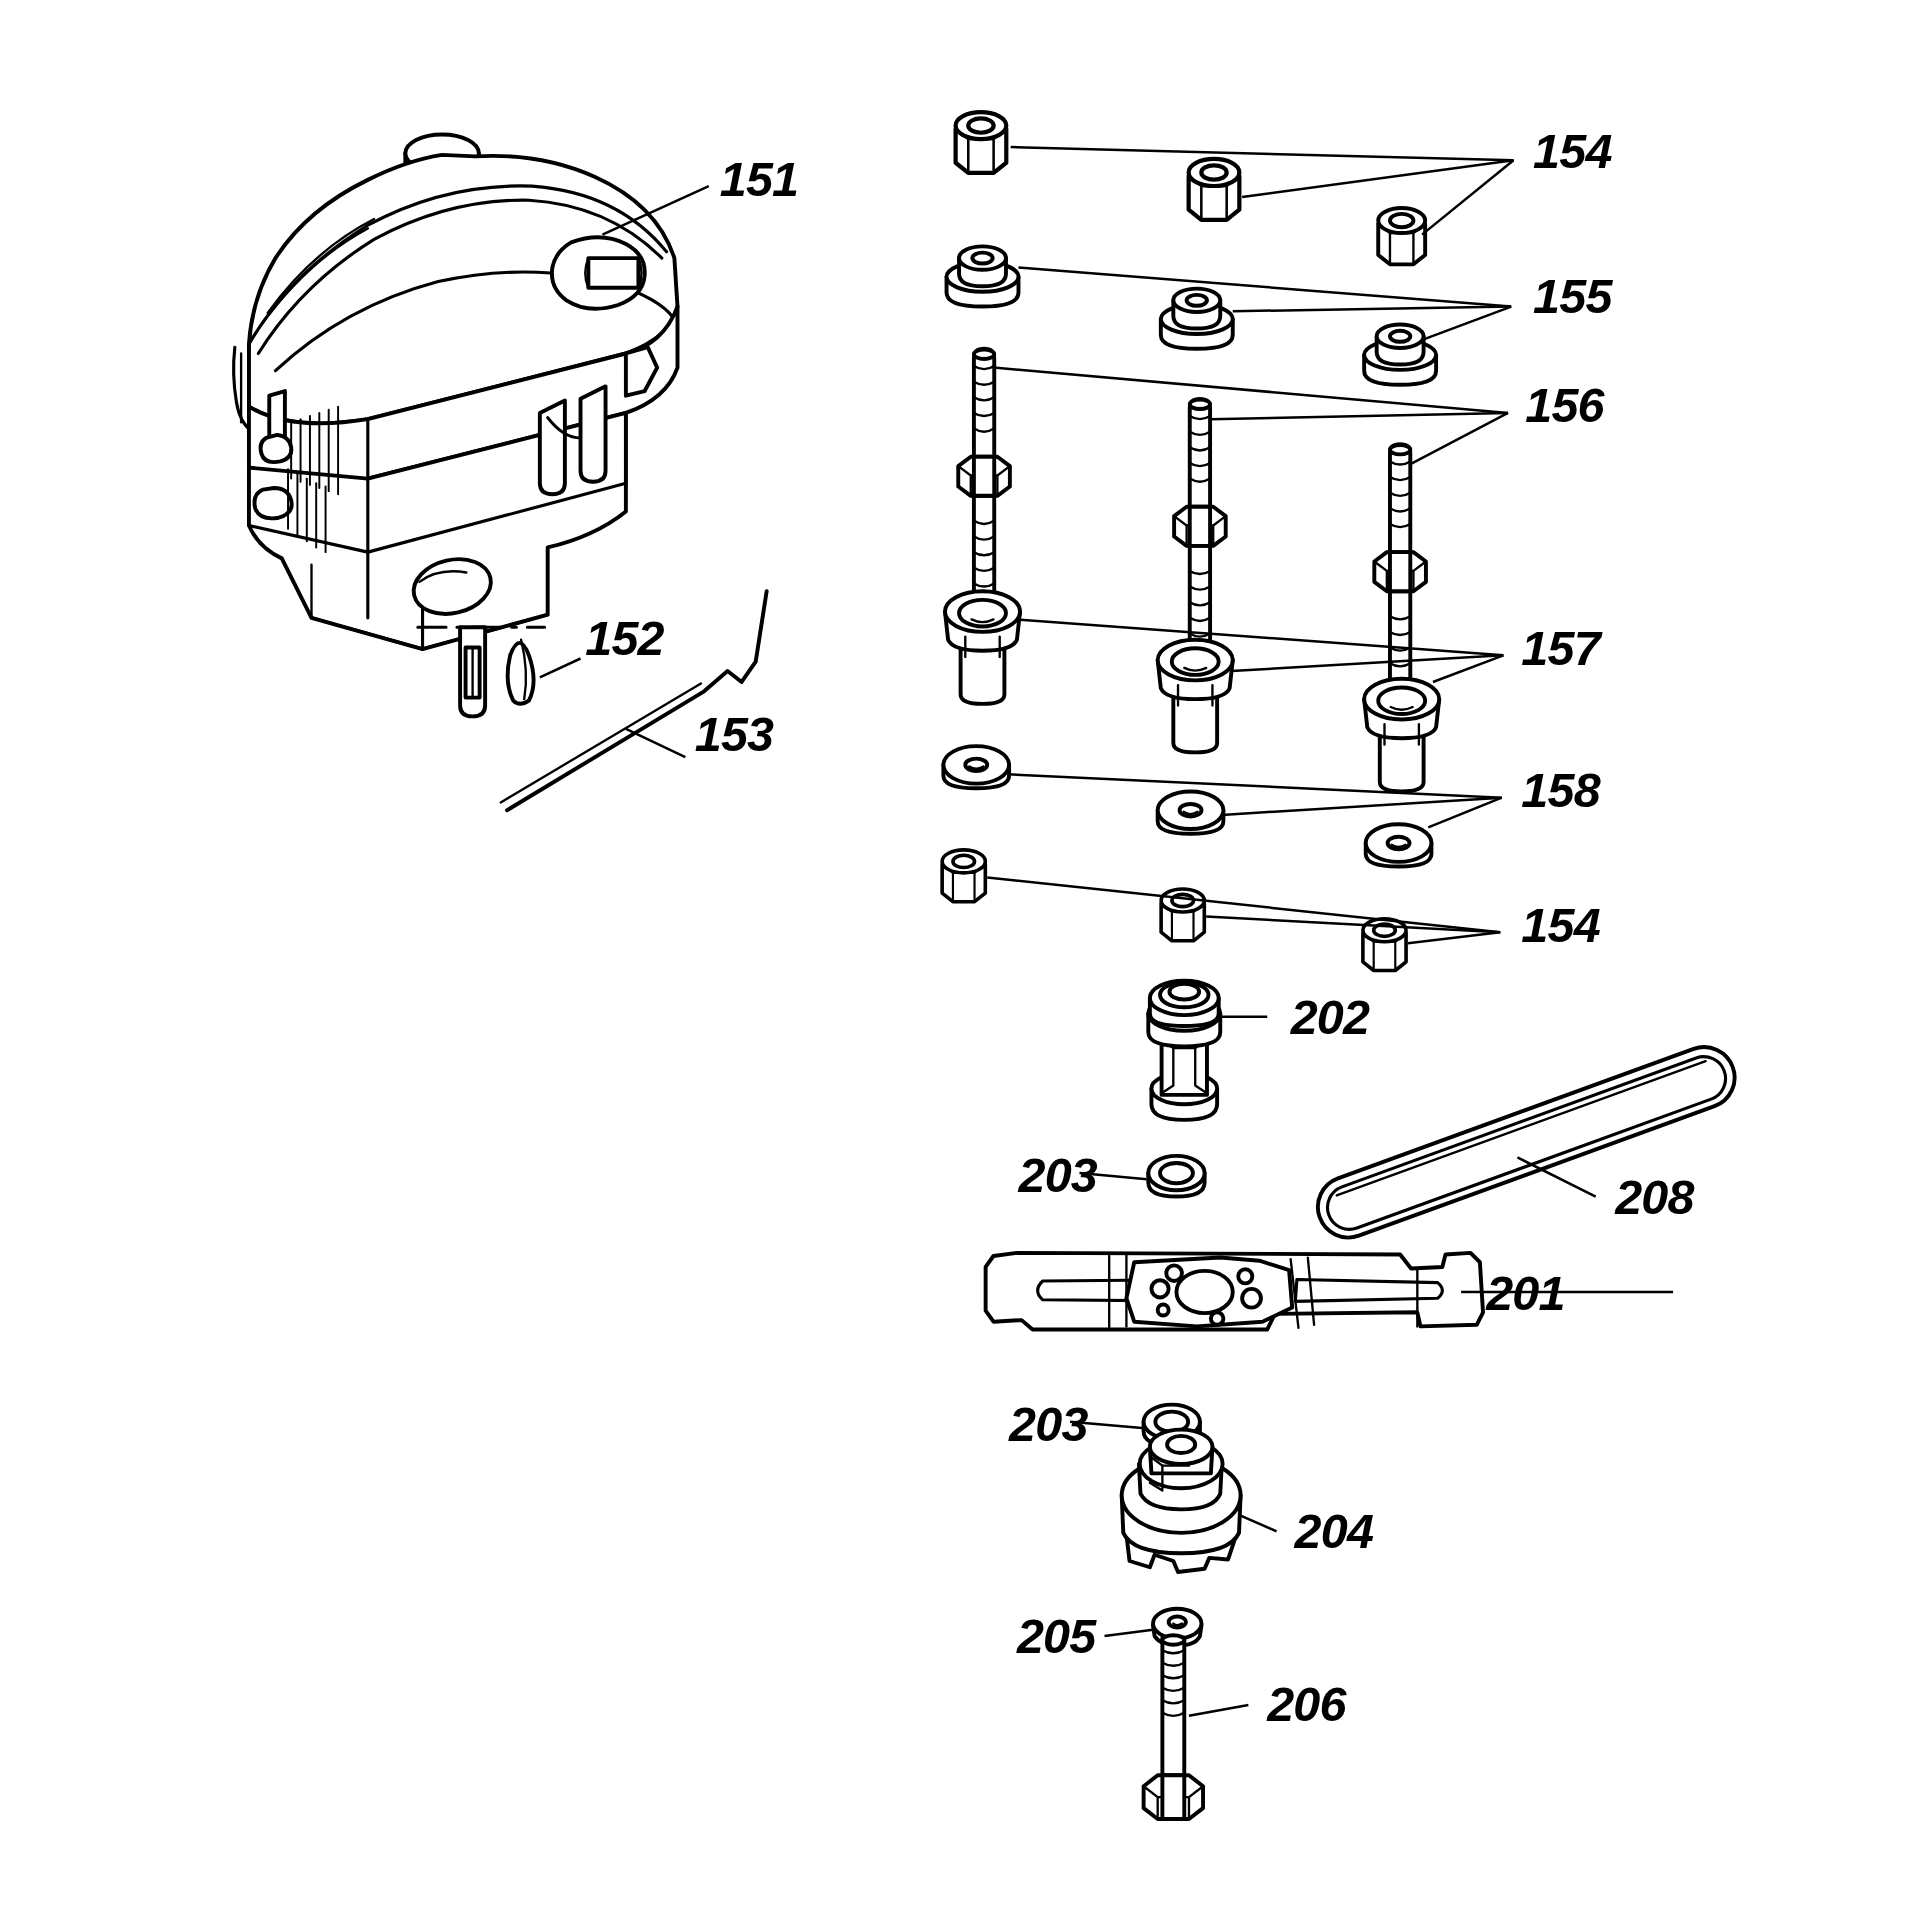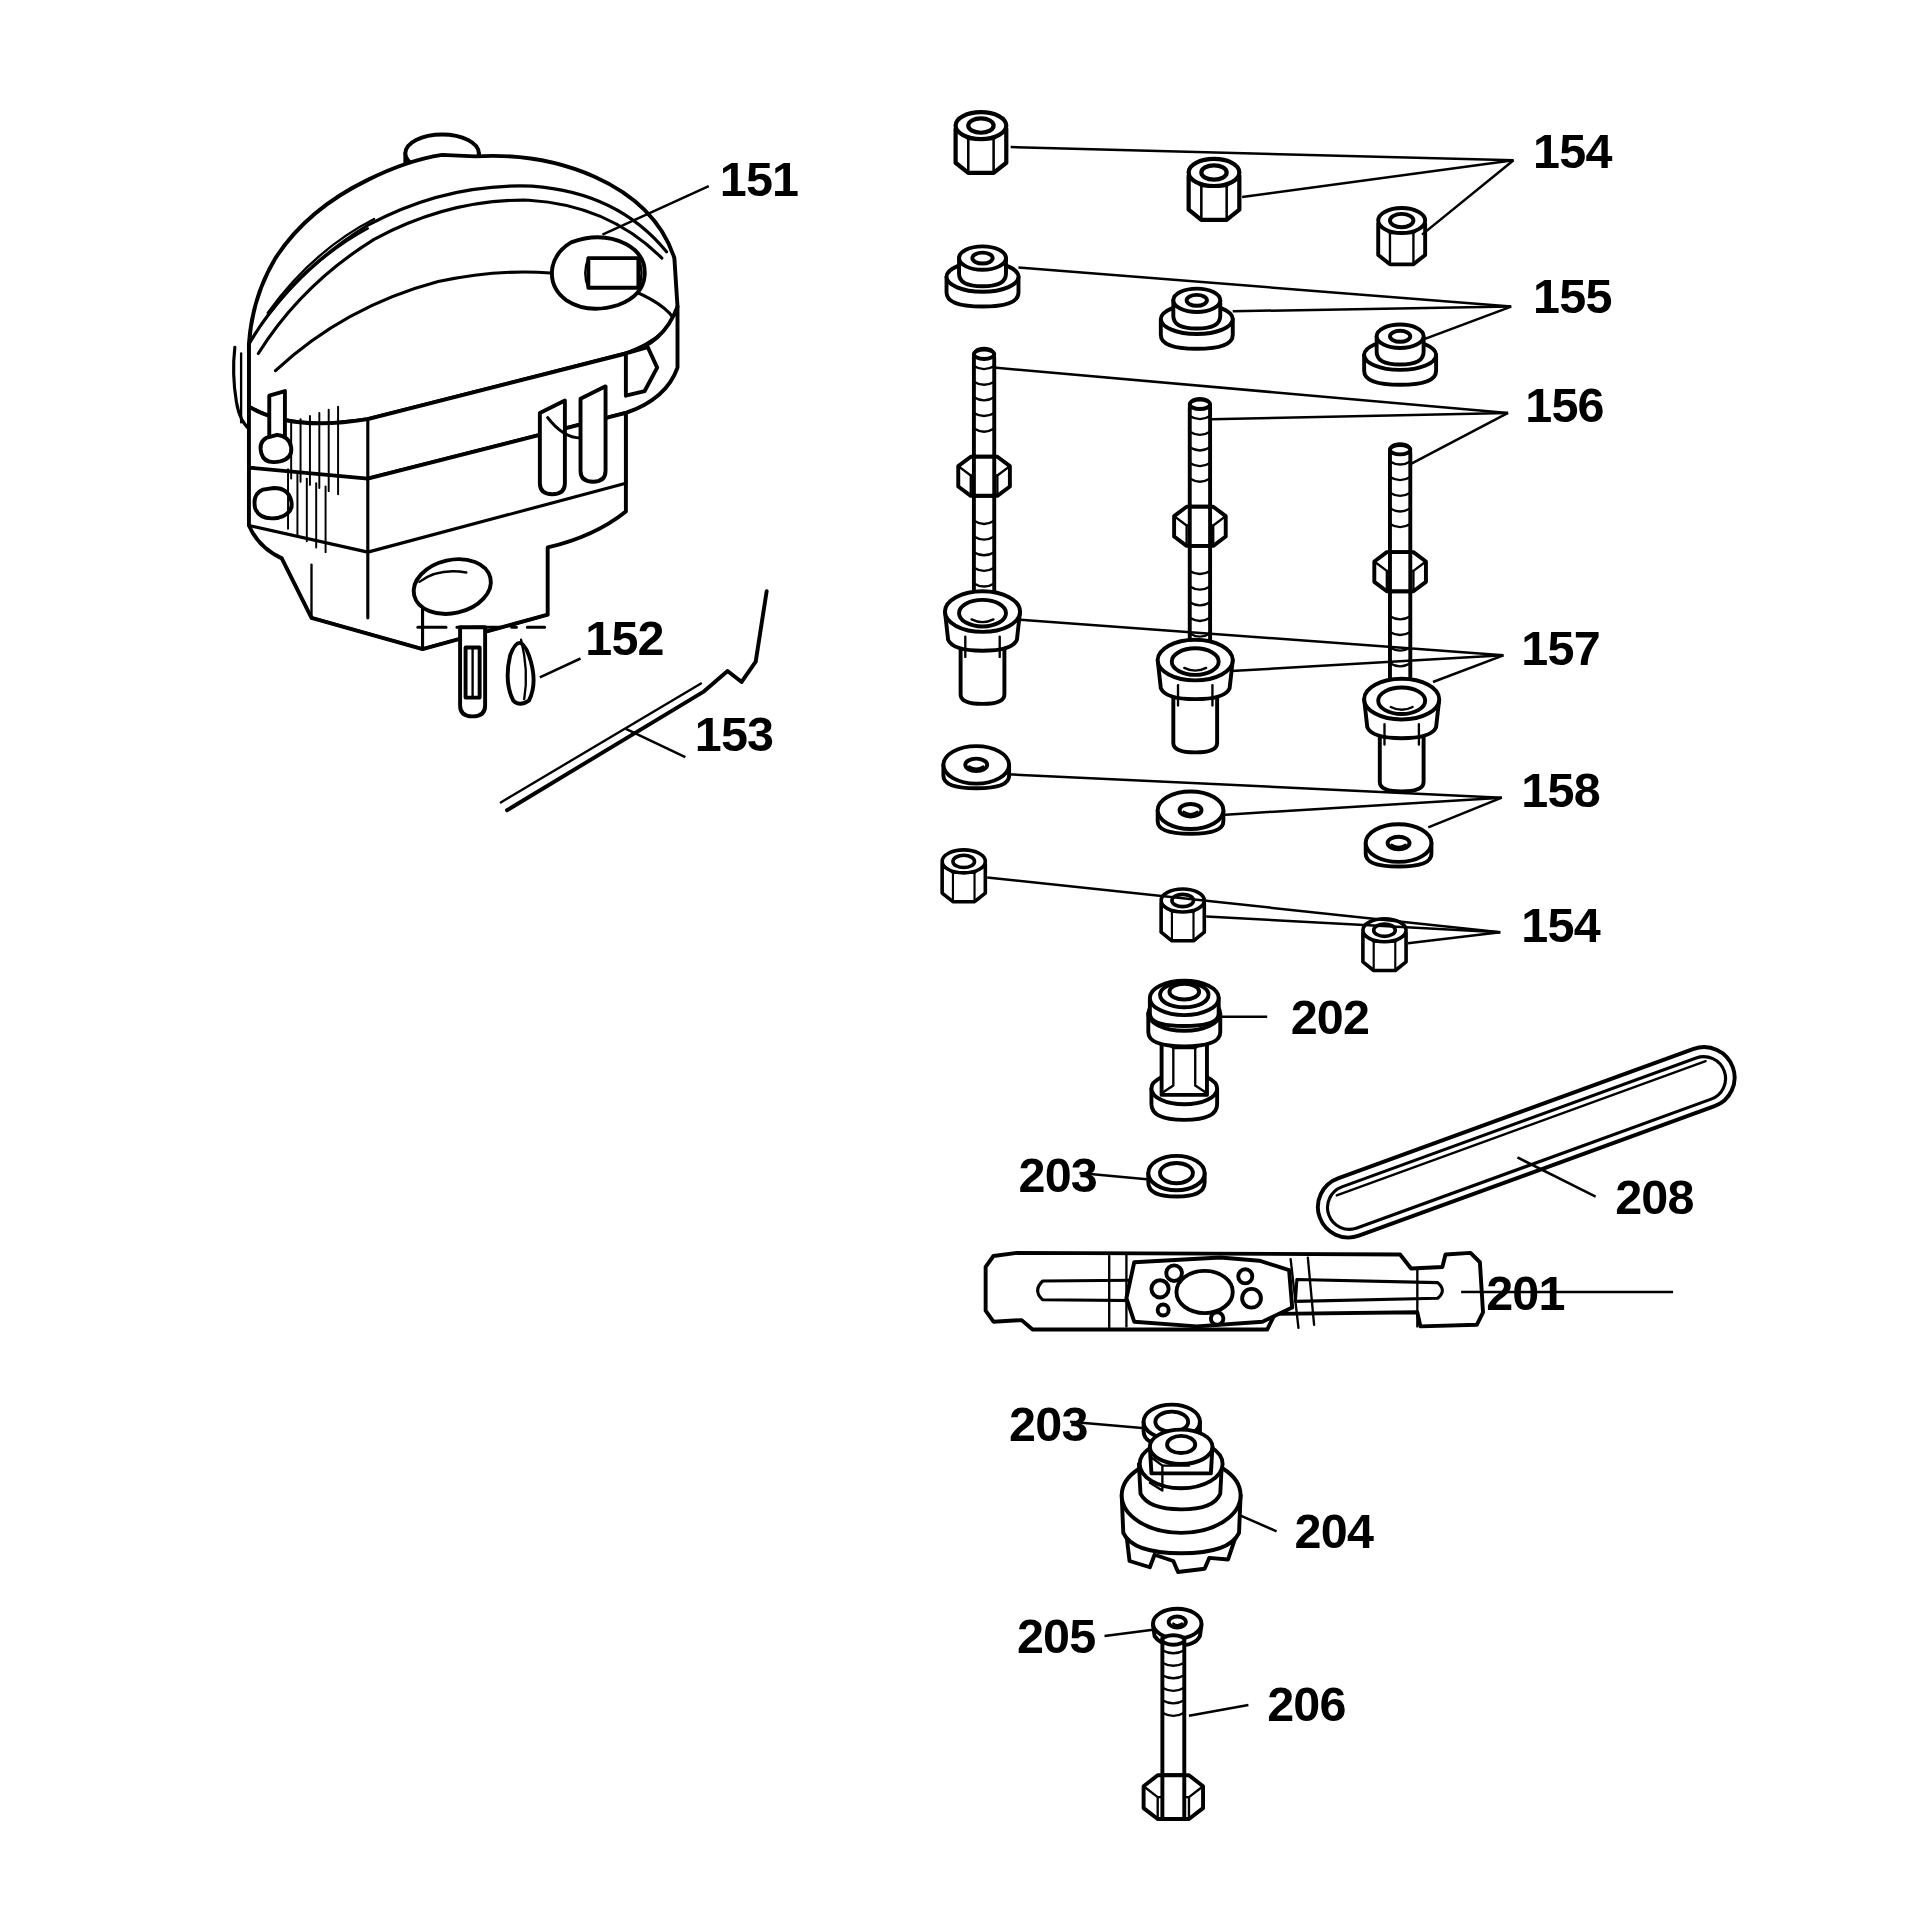--- a/index.html
+++ b/index.html
@@ -1,17 +1,17 @@
 <!DOCTYPE html>
 <html style="font-size:12.5px"><head>
 <meta charset="utf-8">
 <style>
   html,body{margin:0;padding:0;background:#ffffff;}
   body{font-family:"Liberation Sans", sans-serif;}
-  #stage{position:relative;width:1860px;height:1927px;background:#fff;overflow:hidden;}
+  #stage{position:relative;width:1860px;height:1927px;background:#fff;overflow:hidden;font-style:italic;}
   svg#diagram{position:absolute;left:0;top:0;width:1922px;height:1927px;display:block;}
   .ln{fill:none;stroke:#000;stroke-width:4;stroke-linecap:round;stroke-linejoin:round;}
   .ln2{fill:none;stroke:#000;stroke-width:5;stroke-linecap:round;stroke-linejoin:round;}
   .thin{fill:none;stroke:#000;stroke-width:3;stroke-linecap:round;stroke-linejoin:round;}
   .hair{fill:none;stroke:#000;stroke-width:2.5;stroke-linecap:round;}
   .lead{fill:none;stroke:#000;stroke-width:3.2;stroke-linecap:butt;}
   .part{fill:#fff;stroke:#000;stroke-width:5;stroke-linejoin:round;stroke-linecap:round;}
   .partThin{fill:#fff;stroke:#000;stroke-width:4;stroke-linejoin:round;stroke-linecap:round;}
   .lbl{font-family:"Liberation Sans", sans-serif;font-weight:bold;font-size:62px;fill:#000;letter-spacing:-1px;}
 </style>

